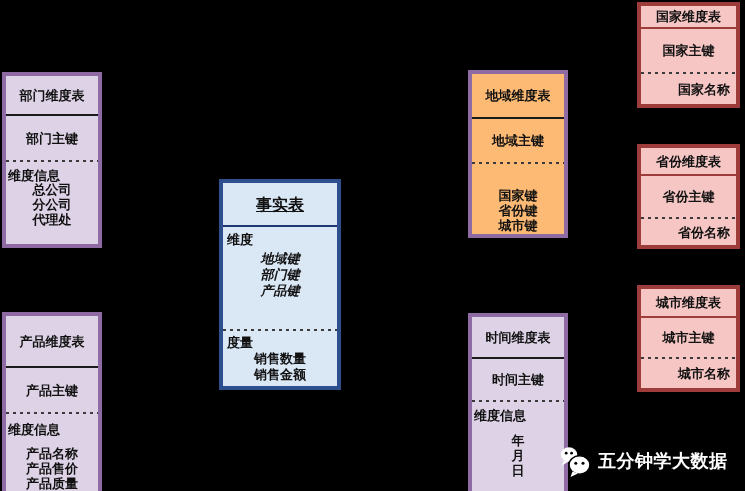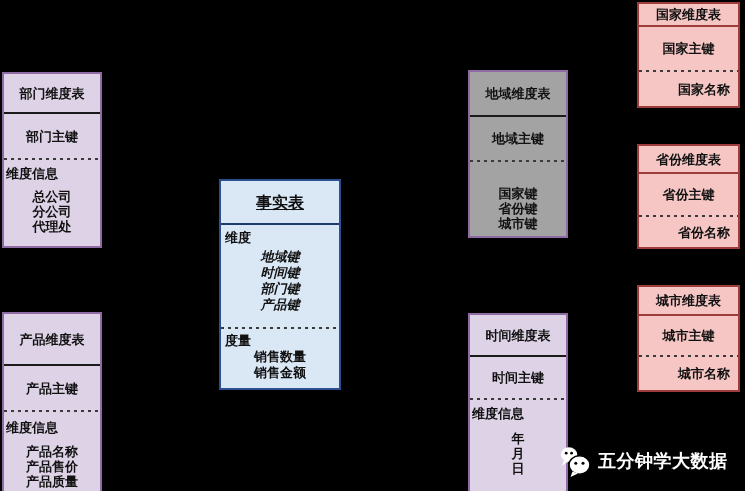--- a/index.html
+++ b/index.html
@@ -10,21 +10,21 @@
     height: 491px;
     background: #000;
     overflow: hidden;
     font-family: "Liberation Sans", "DejaVu Sans", sans-serif;
     font-weight: 700;
     color: #111;
   }
   .tbl {
     position: absolute;
     box-sizing: border-box;
-    border: 2px solid #ec4899;
+    border: 4px solid #ec4899;
     display: flex;
     flex-direction: column;
     font-size: 13px;
     line-height: 15px;
   }
   .tbl-header {
     display: flex;
     align-items: center;
     justify-content: center;
     text-align: center;
@@ -77,21 +77,21 @@
 
 <div id="canvas" style="background-color: rgb(0, 0, 0);">
 
   <div class="tbl" id="department-table" style="left: 2px; top: 72px; width: 100px; height: 176px; background-color: rgb(221, 210, 230); border-color: rgb(143, 107, 163);">
     <div class="tbl-header" style="height:38px;">部门维度表</div>
     <div class="sep-solid" style="background-color: rgb(26, 26, 26);"></div>
     <div class="tbl-pk" style="height:44px;">部门主键</div>
     <div class="sep-dashed"></div>
     <div class="tbl-body">
       <div class="info-label">维度信息</div>
-      <div class="fields" style="margin-top:8px;">
+      <div class="fields" style="margin-top:0;font-family:Liberation Mono, monospace;">
         <div>总公司</div>
         <div>分公司</div>
         <div>代理处</div>
       </div>
     </div>
   </div>
 
   <div class="tbl" id="product-table" style="left: 2px; top: 312px; width: 100px; height: 184px; background-color: rgb(221, 210, 230); border-color: rgb(143, 107, 163);">
     <div class="tbl-header" style="height:50px;">产品维度表</div>
     <div class="sep-solid" style="background-color: rgb(26, 26, 26);"></div>
@@ -107,36 +107,35 @@
     </div>
   </div>
 
   <div class="tbl" id="fact-table" style="left: 219px; top: 179px; width: 122px; height: 211px; background-color: rgb(218, 231, 245); border-color: rgb(46, 79, 142);">
     <div class="tbl-header" style="height:42px;text-decoration:underline;">事实表</div>
     <div class="sep-solid" style="background-color: rgb(28, 58, 110);"></div>
     <div style="height:102px; flex:0 0 auto;">
       <div class="fact-section-label">维度</div>
       <div class="fact-keys">
         <div>地域键</div>
-        <div>时间键</div>
         <div>部门键</div>
         <div>产品键</div>
       </div>
     </div>
     <div class="sep-dashed"></div>
     <div class="tbl-body">
       <div class="fact-section-label" style="padding-top:4px;">度量</div>
       <div class="fact-measures-list">
         <div>销售数量</div>
         <div>销售金额</div>
       </div>
     </div>
   </div>
 
-  <div class="tbl" id="region-table" style="left: 468px; top: 70px; width: 100px; height: 168px; background-color: #a3a3a3; border-color: rgb(143, 107, 163);">
+  <div class="tbl" id="region-table" style="left: 468px; top: 70px; width: 100px; height: 168px; background-color: #fdba74; border-color: rgb(143, 107, 163);">
     <div class="tbl-header" style="height:43px;">地域维度表</div>
     <div class="sep-solid" style="background-color: rgb(26, 26, 26);"></div>
     <div class="tbl-pk" style="height:43px;">地域主键</div>
     <div class="sep-dashed"></div>
     <div class="tbl-body">
       <div class="fields" style="margin-top:24px;">
         <div>国家键</div>
         <div>省份键</div>
         <div>城市键</div>
       </div>

